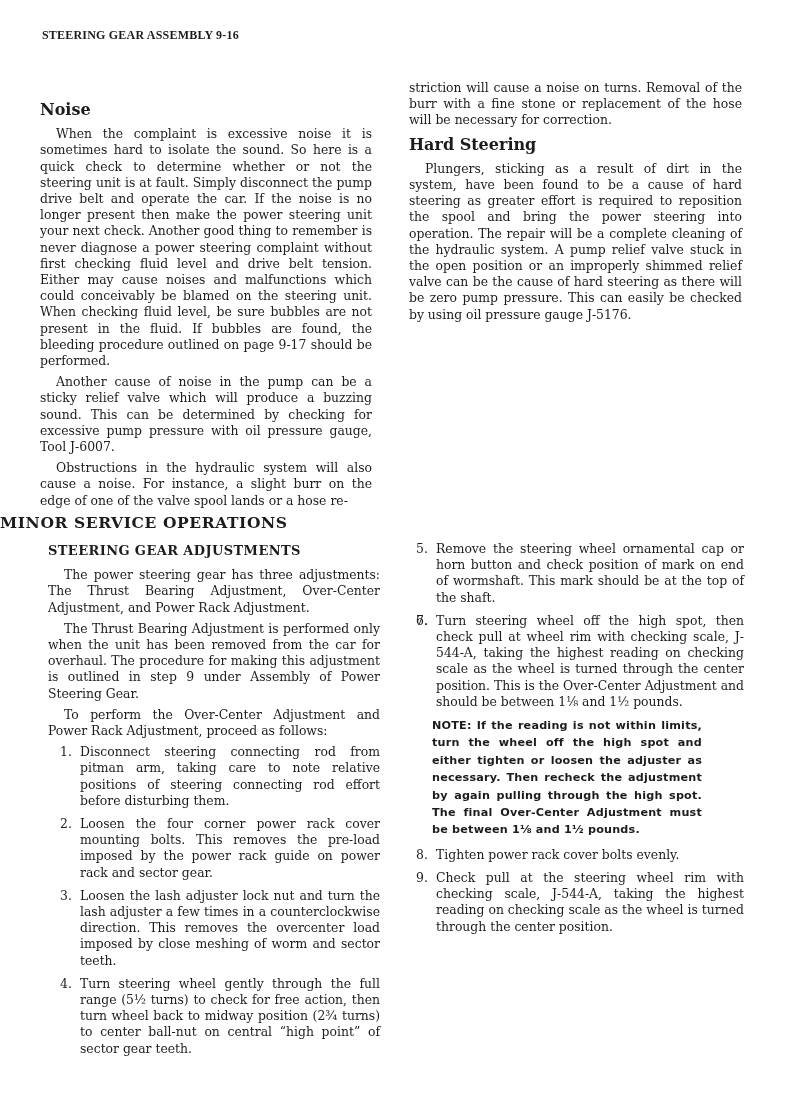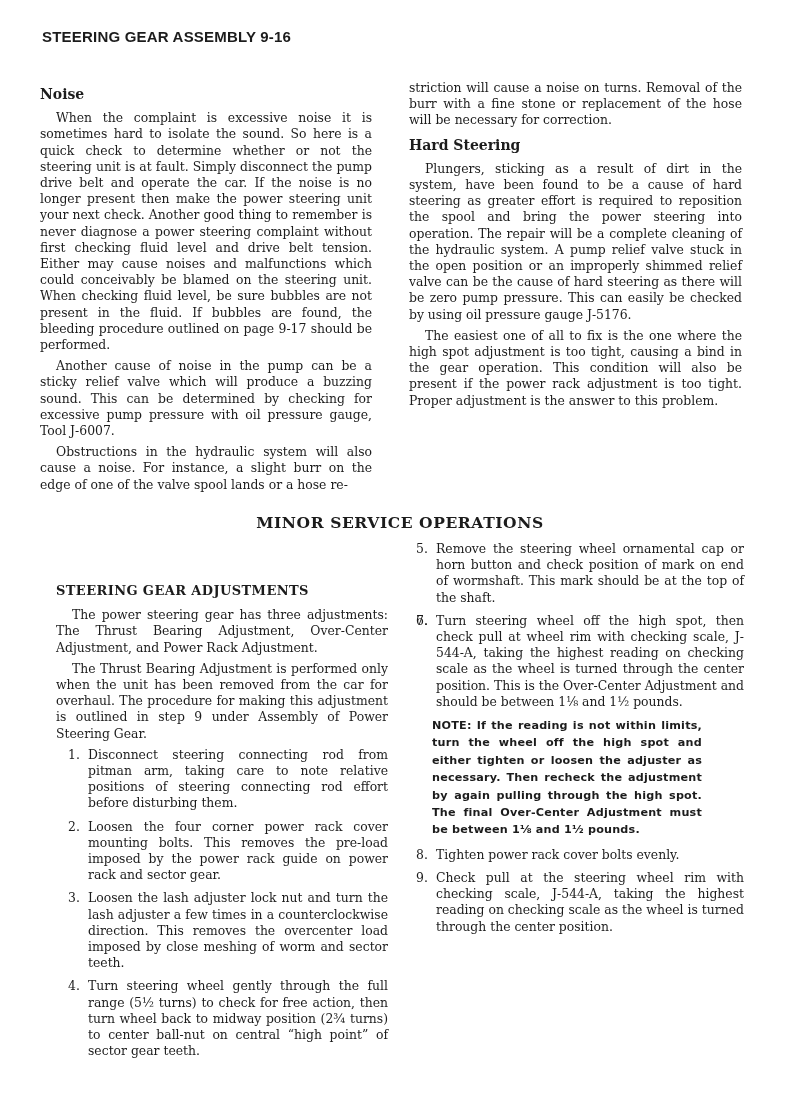--- a/index.html
+++ b/index.html
@@ -3,39 +3,39 @@
 <meta charset="utf-8">
 <style>
   html, body { margin: 0; padding: 0; background: #ffffff; }
   body {
     width: 800px; height: 1099px; position: relative; overflow: hidden;
     color: #1c1c1c;
     font-family: "DejaVu Serif", "Liberation Serif", serif;
   }
   .page-header {
     position: absolute; left: 42px; top: 28px;
-    font-family: Liberation Sans, sans-serif;
-    font-weight: bold; font-size: 15px; letter-spacing: 0.2px;
+    font-family: Liberation Serif, serif;
+    font-weight: bold; font-size: 12px; letter-spacing: 0.2px;
   }
   .col {
     position: absolute;
     font-size: 12.4px; line-height: 16.2px;
     text-align: justify;
   }
   .col p { margin: 0 0 5px 0; text-indent: 16px; }
   .col p.noindent { text-indent: 0; }
   .subhead {
-    font-weight: bold; font-size: 14px; margin: 0 0 8px 0;
+    font-weight: bold; font-size: 16px; margin: 16px 0 8px 0;
   }
   .subhead-caps {
     font-weight: bold; font-size: 13px; letter-spacing: 0.4px; margin: 0 0 8px 0;
   }
   .section-title {
     position: absolute; left: 0; width: 800px; top: 513px;
-    text-align: center; font-weight: bold; font-size: 15.5px; letter-spacing: 0.6px;
+    font-weight: bold; font-size: 15.5px; letter-spacing: 0.6px;
   }
   ol.steps { list-style: none; margin: 0; padding: 0; }
   ol.steps li { position: relative; padding-left: 24px; margin-bottom: 7px; }
   ol.steps li .num { position: absolute; left: 4px; top: 0; }
   ol.steps li .num.two { left: -4px; }
   .note {
     font-family: "DejaVu Sans", "Liberation Sans", sans-serif;
     font-weight: bold; font-size: 11.2px; line-height: 17.4px;
     margin: 4px 0 8px 44px; width: 270px; text-align: justify;
     letter-spacing: 0.2px;
@@ -50,29 +50,29 @@
   <div class="subhead">Noise</div>
   <p>When the complaint is excessive noise it is sometimes hard to isolate the sound. So here is a quick check to determine whether or not the steering unit is at fault. Simply disconnect the pump drive belt and operate the car. If the noise is no longer present then make the power steering unit your next check. Another good thing to remember is never diagnose a power steering complaint without first checking fluid level and drive belt tension. Either may cause noises and malfunctions which could conceivably be blamed on the steering unit. When checking fluid level, be sure bubbles are not present in the fluid. If bubbles are found, the bleeding procedure outlined on page 9-17 should be performed.</p>
   <p>Another cause of noise in the pump can be a sticky relief valve which will produce a buzzing sound. This can be determined by checking for excessive pump pressure with oil pressure gauge, Tool J-6007.</p>
   <p>Obstructions in the hydraulic system will also cause a noise. For instance, a slight burr on the edge of one of the valve spool lands or a hose re-</p>
 </div>
 
 <div class="col" style="left:409px; top:80px; width:333px;">
   <p class="noindent">striction will cause a noise on turns. Removal of the burr with a fine stone or replacement of the hose will be necessary for correction.</p>
   <div class="subhead" style="margin-top:8px;">Hard Steering</div>
   <p>Plungers, sticking as a result of dirt in the system, have been found to be a cause of hard steering as greater effort is required to reposition the spool and bring the power steering into operation. The repair will be a complete cleaning of the hydraulic system. A pump relief valve stuck in the open position or an improperly shimmed relief valve can be the cause of hard steering as there will be zero pump pressure. This can easily be checked by using oil pressure gauge J-5176.</p>
-  <p>The easiest one of all to fix is the one where the high spot adjustment is too tight, causing a bind in the gear operation. This condition will also be present if the power rack adjustment is too tight. Proper adjustment is the answer to this problem.</p>
 </div>
 
 <div class="section-title">MINOR SERVICE OPERATIONS</div>
 
-<div class="col" style="left:56px; top:543px; width:332px;margin-top:40px;">
+<div class="col" style="left:48px; top:543px; width:332px;">
   <div class="subhead-caps">STEERING GEAR ADJUSTMENTS</div>
   <p>The power steering gear has three adjustments: The Thrust Bearing Adjustment, Over-Center Adjustment, and Power Rack Adjustment.</p>
   <p>The Thrust Bearing Adjustment is performed only when the unit has been removed from the car for overhaul. The procedure for making this adjustment is outlined in step 9 under Assembly of Power Steering Gear.</p>
+  <p>To perform the Over-Center Adjustment and Power Rack Adjustment, proceed as follows:</p>
   <ol class="steps" style="margin-left:8px;">
     <li><span class="num">1.</span><span>Disconnect steering connecting rod from pitman arm, taking care to note relative positions of steering connecting rod effort before disturbing them.</span></li>
     <li><span class="num">2.</span><span>Loosen the four corner power rack cover mounting bolts. This removes the pre-load imposed by the power rack guide on power rack and sector gear.</span></li>
     <li><span class="num">3.</span><span>Loosen the lash adjuster lock nut and turn the lash adjuster a few times in a counterclockwise direction. This removes the overcenter load imposed by close meshing of worm and sector teeth.</span></li>
     <li><span class="num">4.</span><span>Turn steering wheel gently through the full range (5½ turns) to check for free action, then turn wheel back to midway position (2¾ turns) to center ball-nut on central “high point” of sector gear teeth.</span></li>
   </ol>
 </div>
 
 <div class="col" style="left:412px; top:541px; width:332px;">
   <ol class="steps">

